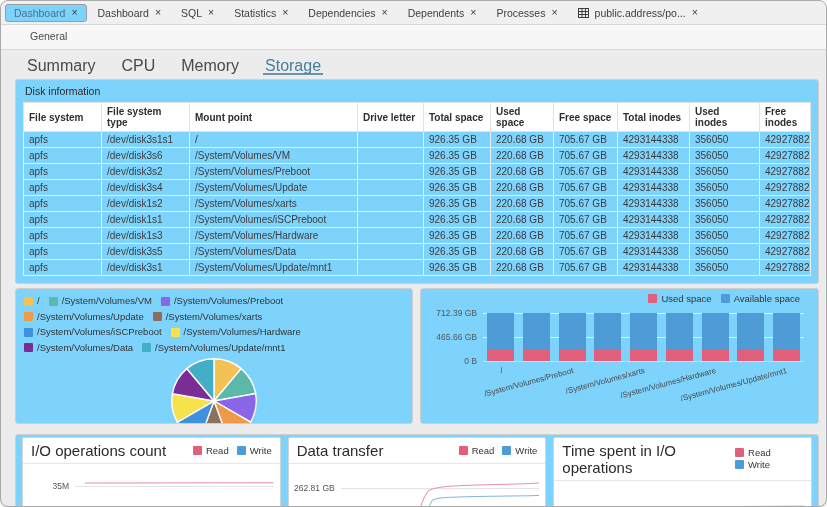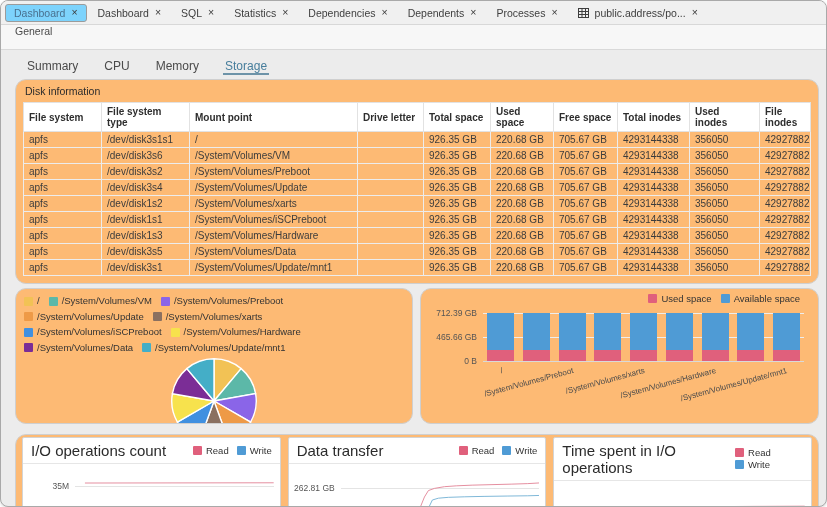--- a/index.html
+++ b/index.html
@@ -6,30 +6,30 @@
   .window{width:825px;height:505px;border:1px solid #a9a9a9;border-radius:8px;overflow:hidden;
           background:#ececec;position:relative;box-shadow:0 1px 3px rgba(0,0,0,.15);}
   
   .tabbar{height:23px;background:#f0f0f0;border-bottom:1px solid #d8d8d8;display:flex;align-items:center;padding:0 4px;}
   .tab{display:flex;align-items:center;gap:6px;padding:2px 8px;font-size:10.5px;color:#3e3e3e;
        border:1px solid transparent;border-radius:3px;margin-right:2px;white-space:nowrap;cursor:default;}
   .tab.active{background:#7dd3fc;border-color:#9b9b9b;color:#49708e;}
   .tabclose{font-size:10.5px;color:#3a3a3a;line-height:1;}
   .tabicon svg{display:block;}
   
-  .navbar{height:24px;background:#f7f7f7;border-bottom:1px solid #d9d9d9;display:flex;align-items:stretch;padding:0 12px;gap:20px;flex-direction:column;}
+  .navbar{height:24px;background:#f7f7f7;border-bottom:1px solid #d9d9d9;display:flex;align-items:stretch;padding:0 27px;gap:20px;}
   .navtab{font-size:10.5px;color:#4a4a4a;display:flex;align-items:center;border-bottom:2px solid transparent;padding:0 2px;}
   .navtab.active{color:#3c7092;border-bottom-color:#3c7092;}
   
   .subnav{height:25px;display:flex;align-items:stretch;padding:0 24px;gap:22px;}
-  .subtab{font-size:12px;color:#4a4a4a;display:flex;align-items:center;border-bottom:2px solid transparent;padding:0 2px;margin-top:8px;}
+  .subtab{font-size:16px;color:#4a4a4a;display:flex;align-items:center;border-bottom:2px solid transparent;padding:0 2px;margin-top:8px;}
   .subtab.active{color:#477e9c;border-bottom-color:#6d93a8;}
   
   .content{padding:4px 7px 0 14px;}
-  .panel{background:#fdba74;border:1px solid #cfcfcf;border-radius:11px;box-sizing:border-box;}
+  .panel{background:#7dd3fc;border:1px solid #cfcfcf;border-radius:3px;box-sizing:border-box;}
   .panel-title{font-size:10.5px;color:#2b2b2b;padding:5px 9px 3px;}
   
   table.disk{border-collapse:collapse;margin:2px 7px 7px;width:calc(100% - 14px);table-layout:fixed;}
   table.disk th{font-size:10px;font-weight:bold;color:#2e2e2e;text-align:left;padding:3px 5px;
                 border:1px solid #e2e2e2;background:#fff;}
   table.disk td{font-size:10px;color:#3c3c3c;padding:2px 5px;border:1px solid #ececec;
                 white-space:nowrap;overflow:hidden;}
   
   .charts-row{display:flex;gap:7px;margin-top:4px;}
   .pie-panel{width:398px;height:136px;overflow:hidden;}
@@ -137,21 +137,21 @@
             <tr>
               <th>File system</th>
               <th>File system type</th>
               <th>Mount point</th>
               <th>Drive letter</th>
               <th>Total space</th>
               <th>Used space</th>
               <th>Free space</th>
               <th>Total inodes</th>
               <th>Used inodes</th>
-              <th>File inodes</th>
+              <th>Free inodes</th>
             </tr>
           </thead>
           <tbody>
             <tr>
               <td>apfs</td>
               <td>/dev/disk3s1s1</td>
               <td>/</td>
               <td></td>
               <td>926.35 GB</td>
               <td>220.68 GB</td>

